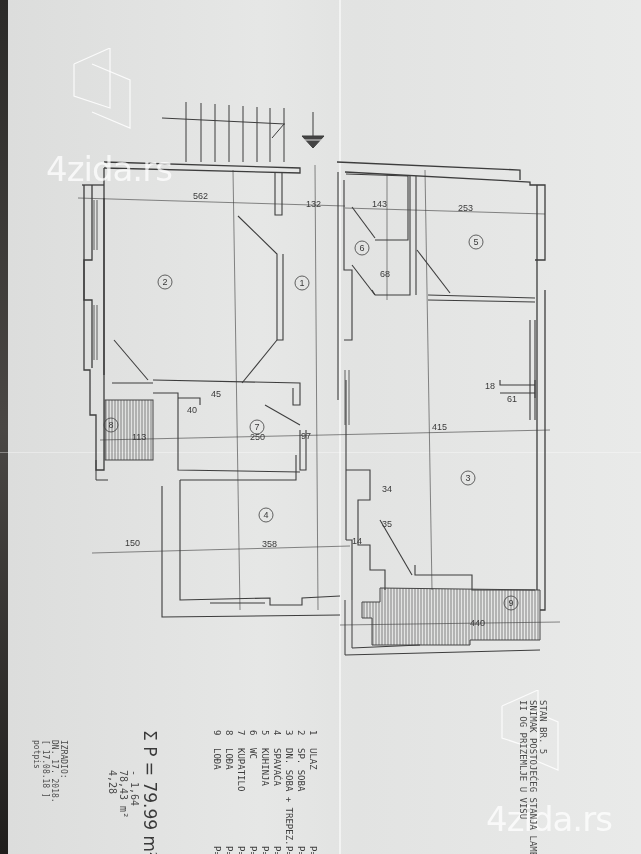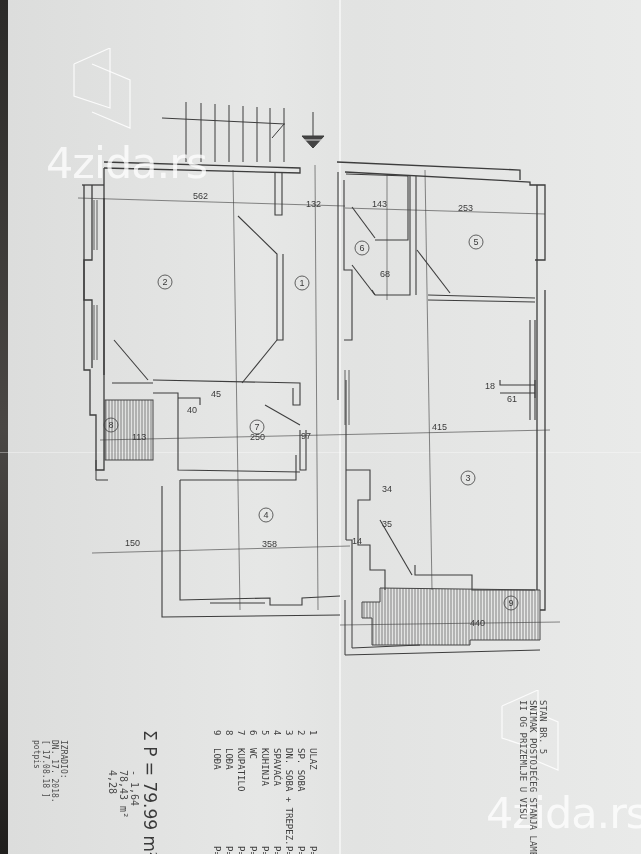--- a/index.html
+++ b/index.html
@@ -17,21 +17,21 @@
     position: absolute; left: 0; top: 0; width: 9px; height: 854px;
     background: linear-gradient(180deg, #2b2a28, #4a4744 50%, #1f1e1c);
   }
   .fold-v { position: absolute; left: 339px; top: 0; width: 2px; height: 854px; background: rgba(255,255,255,0.55); }
   .fold-h { position: absolute; left: 0; top: 452px; width: 641px; height: 1px; background: rgba(255,255,255,0.35); }
   svg.plan { position: absolute; left: 0; top: 0; }
   .dim { font-family: "Liberation Sans", sans-serif; font-size: 9px; fill: #3a3a3a; }
   .rot { transform-box: fill-box; transform-origin: center; }
   .watermark {
     position: absolute; color: rgba(255,255,255,0.75);
-    font-family: "DejaVu Sans", sans-serif; font-size: 43px; letter-spacing: -1px;
+    font-family: "DejaVu Sans", sans-serif; font-size: 34px; letter-spacing: -1px; margin-top: 11px;
   }
   .legend {
     position: absolute; color: #3c3c3c; font-family: "DejaVu Sans Mono", monospace;
     font-size: 9px; transform-origin: left top; transform: rotate(90deg); white-space: nowrap;
   }
   .legend-row { display: flex; gap: 8px; height: 12px; }
   .legend-row .num { width: 10px; }
   .legend-row .name { width: 90px; }
   .sum {
     position: absolute; color: #3a3a3a; font-family: "DejaVu Sans", sans-serif;

